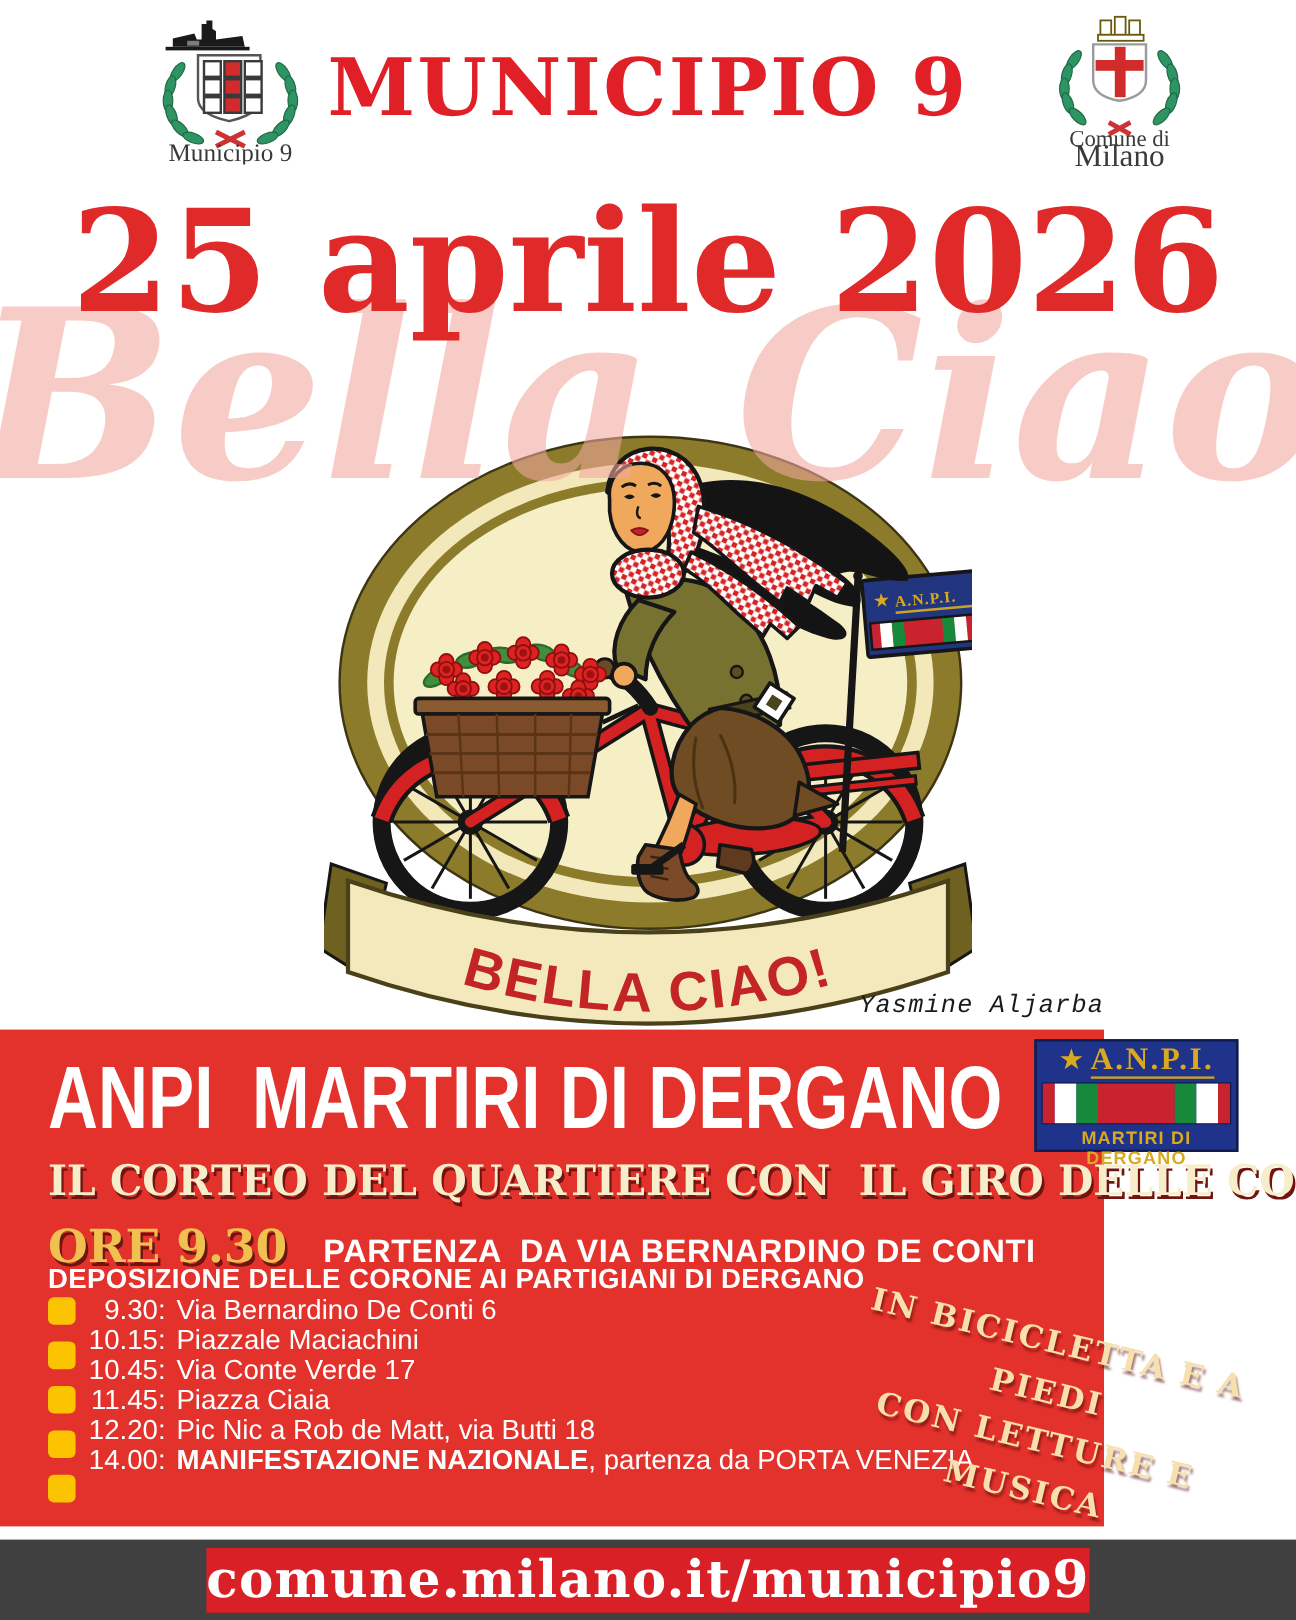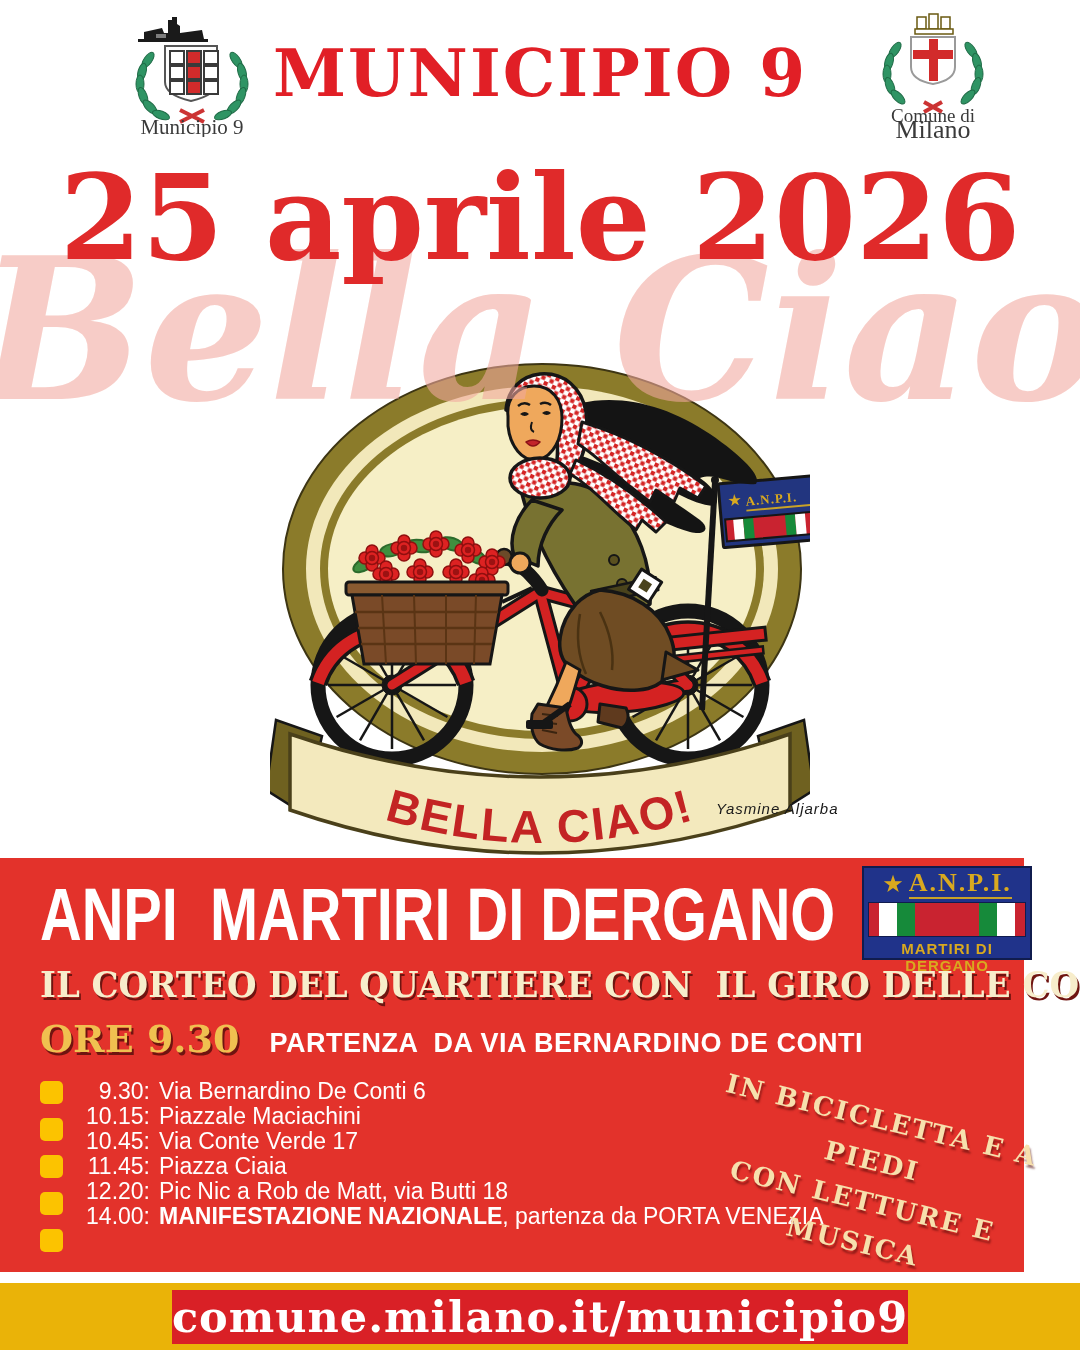--- a/index.html
+++ b/index.html
@@ -12,25 +12,25 @@
     font-family:"DejaVu Serif",serif;font-weight:bold;font-size:66px;color:#e11f26;letter-spacing:2px;}
   .crest-caption{font-family:"Liberation Serif",serif;fill:#3a3a3a;}
 
   
   .date-line{left:0;right:0;top:148px;text-align:center;z-index:4;
     font-family:"DejaVu Serif",serif;font-weight:bold;font-size:118px;color:#e02a2a;}
   .watermark{left:50%;top:232px;transform:translateX(-50%);z-index:3;pointer-events:none;
     font-family:"DejaVu Serif",serif;font-style:italic;font-weight:bold;font-size:196px;
     color:#f2a99f;opacity:.58;white-space:nowrap;line-height:1;}
   .badge-svg{left:270px;top:352px;z-index:1;}
-  .signature{left:716px;top:800px;z-index:4;font-family:Liberation Sans, sans-serif;font-style:italic;
-    font-size:15px;color:#1a1a1a;letter-spacing:1px;}
+  .signature{left:716px;top:827px;z-index:4;font-family:Liberation Mono, monospace;font-style:italic;
+    font-size:21px;color:#1a1a1a;letter-spacing:1px;}
 
   
-  .red-section{top:858px;left:0;width:1024px;height:414px;background:#e3322b;z-index:5;}
+  .red-section{top:858px;left:0;width:920px;height:414px;background:#e3322b;z-index:5;}
   .org-title{left:40px;top:20px;font-size:74px;font-weight:bold;color:#ffffff;line-height:1;
     transform:scaleX(.78);transform-origin:left top;white-space:pre;letter-spacing:0px;}
   .anpi-logo{left:862px;top:8px;width:170px;height:94px;background:#20338a;
     border:2px solid #101c4e;box-sizing:border-box;}
   .anpi-top{display:flex;justify-content:center;align-items:center;gap:5px;margin-top:1px;}
   .anpi-star{color:#d9a91f;font-size:24px;line-height:1;}
   .anpi-title{font-family:"Liberation Serif",serif;font-weight:bold;font-size:26px;color:#d9a91f;
     letter-spacing:2px;border-bottom:2px solid #c9a227;padding-bottom:1px;line-height:1.05;}
   .anpi-stripes{display:flex;height:33px;margin:3px 4px 0 4px;border:1px solid #101c4e;}
   .anpi-sub{text-align:center;font-size:15px;font-weight:bold;color:#d9a91f;letter-spacing:1px;margin-top:3px;}
@@ -38,29 +38,29 @@
   .headline{left:40px;top:106px;font-family:"DejaVu Serif",serif;font-weight:bold;font-size:35px;
     color:#f7edcb;white-space:pre;transform:scaleX(.97);transform-origin:left top;
     text-shadow:2px 3px 0 #6f1410;}
   .time-row{left:40px;top:158px;display:flex;align-items:baseline;gap:30px;text-align:right;}
   .time-label{font-family:"DejaVu Serif",serif;font-weight:bold;font-size:38px;color:#f0c050;
     text-shadow:2px 3px 0 #6f1410;}
   .departure{font-size:27px;font-weight:bold;color:#ffffff;white-space:pre;letter-spacing:.5px;}
   .list-title{left:40px;top:194px;font-size:23px;font-weight:bold;color:#ffffff;letter-spacing:.3px;}
   .bullet{position:absolute;left:40px;width:23px;height:23px;background:#fcc300;border-radius:5px;}
   .schedule{left:74px;top:221px;font-size:23px;color:#ffffff;}
-  .sched-row{line-height:25px;white-space:nowrap;margin-left:12px;}
+  .sched-row{line-height:25px;white-space:nowrap;}
   .sched-time{display:inline-block;width:64px;text-align:right;}
   .sched-place{margin-left:9px;}
   .note{left:692px;top:196px;width:400px;transform:rotate(13.5deg);transform-origin:left top;
     font-family:"DejaVu Serif",serif;font-weight:bold;font-size:26px;color:#f7e0ad;
     letter-spacing:2px;line-height:1.6;text-align:center;text-shadow:2px 3px 2px rgba(80,10,8,.55);}
 
   
-  .footer-bar{top:1283px;left:0;width:1080px;height:67px;background:#eab308;z-index:5;}
+  .footer-bar{top:1283px;left:0;width:1080px;height:67px;background:#404040;z-index:5;}
   .url-box{position:absolute;left:172px;top:7px;width:736px;height:54px;background:#d92026;
     display:flex;align-items:center;justify-content:center;}
   .url{font-family:"DejaVu Serif",serif;font-weight:bold;font-size:43px;color:#ffffff;letter-spacing:1px;}
 
   svg text{font-family:"Liberation Sans",sans-serif;}
 </style>
 </head>
 <body>
 
 <div class="poster">
@@ -324,20 +324,21 @@
       <div class="anpi-sub">MARTIRI DI DERGANO</div>
     </div>
 
     <div class="abs headline">IL CORTEO DEL QUARTIERE CON  IL GIRO DELLE CORONE</div>
 
     <div class="abs time-row">
       <span class="time-label">ORE 9.30</span>
       <span class="departure">PARTENZA  DA VIA BERNARDINO DE CONTI</span>
     </div>
 
+    <div class="abs list-title">DEPOSIZIONE DELLE CORONE AI PARTIGIANI DI DERGANO</div>
 
     <div class="bullet" style="top:223px"></div>
     <div class="bullet" style="top:260px"></div>
     <div class="bullet" style="top:297px"></div>
     <div class="bullet" style="top:334px"></div>
     <div class="bullet" style="top:371px"></div>
 
     <div class="abs schedule">
         <div class="sched-row"><span class="sched-time">9.30:</span><span class="sched-place">Via Bernardino De Conti 6</span></div>
         <div class="sched-row"><span class="sched-time">10.15:</span><span class="sched-place">Piazzale Maciachini</span></div>

